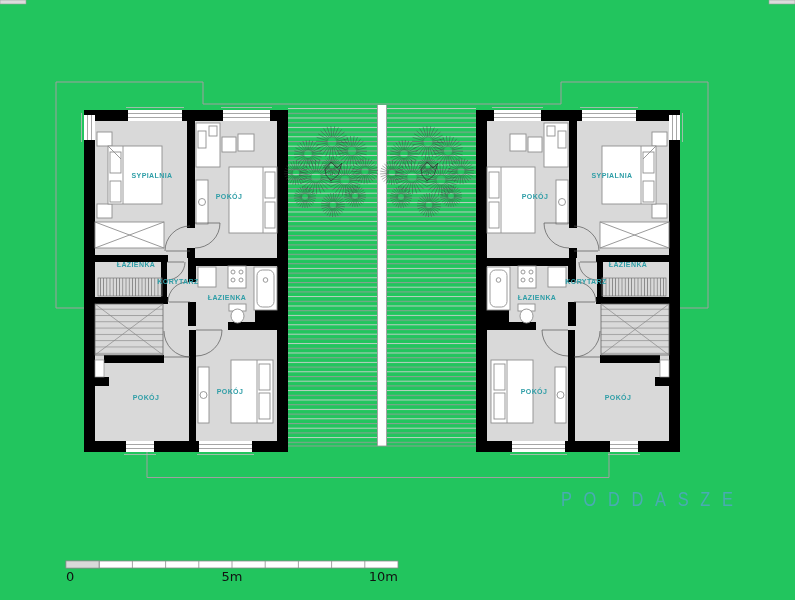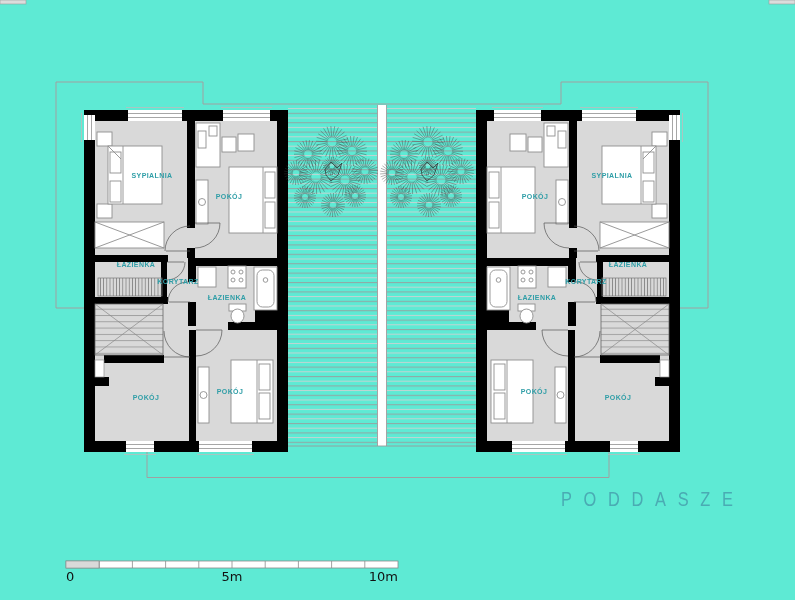--- a/index.html
+++ b/index.html
@@ -1,17 +1,17 @@
 <!DOCTYPE html>
 <html><head>
 <meta charset="utf-8">
 <style>
   html,body{margin:0;padding:0;background:#fff;}
   body{font-family:"Liberation Sans",sans-serif;}
-  .stage{position:relative;width:795px;height:600px;background:#5eead4;overflow:hidden;}
+  .stage{position:relative;width:795px;height:600px;background:#22c55e;overflow:hidden;}
   svg{display:block;}
   .room-label{font-family:"Liberation Sans",sans-serif;font-size:7px;letter-spacing:.4px;font-weight:bold;}
   .title-label{font-family:"Liberation Sans",sans-serif;font-size:21px;letter-spacing:15px;}
   .scale-label{font-family:"DejaVu Sans",sans-serif;font-size:13px;fill:#111;}
 </style>
 </head>
 <body>
 
 <div class="stage">
 <svg width="795" height="600" viewBox="0 0 795 600">

